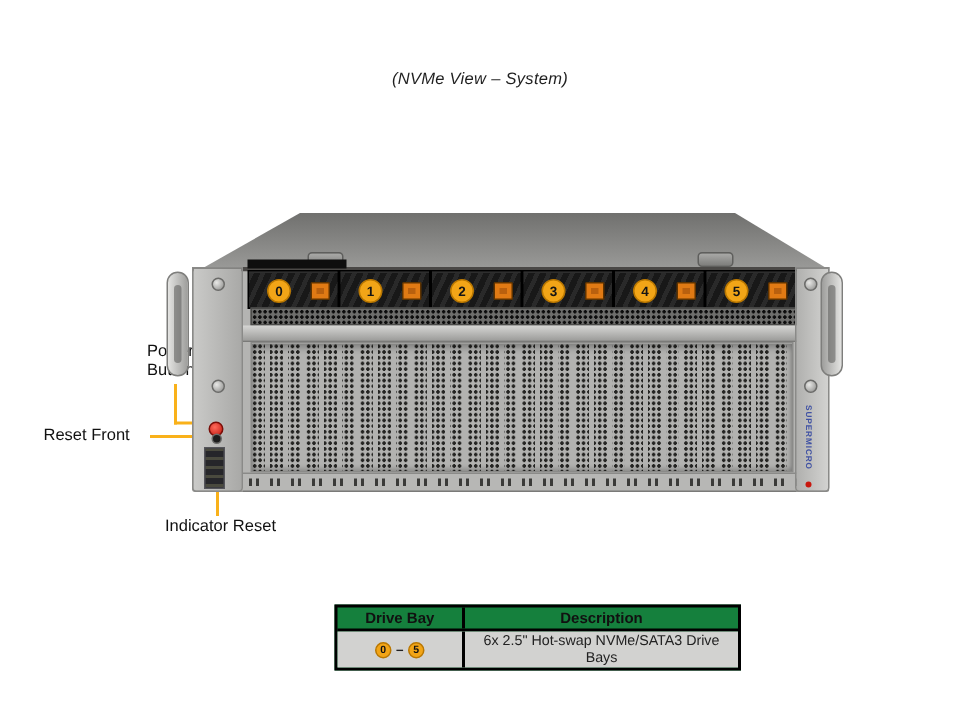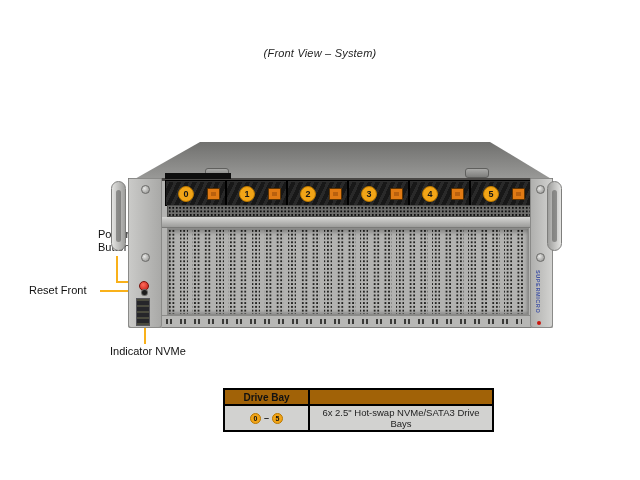--- a/index.html
+++ b/index.html
@@ -141,21 +141,21 @@
     left:430px;top:130px;height:50px;
     writing-mode:vertical-rl;font-size:5.5px;font-weight:bold;
     letter-spacing:.6px;color:#3f51a3;
   }
   .brand-dot{
     left:432px;top:181px;width:4px;height:4px;border-radius:50%;background:#c9170e;
   }
 
   
   .spec-table{
-    left:223px;top:388px;width:267px;border:2px solid #000;background:#a16207;
+    left:223px;top:403px;width:267px;border:2px solid #000;background:#15803d;
   }
   .spec-row{display:grid;grid-template-columns:85px 1fr;}
   .spec-head{border-bottom:2px solid #000;}
   .spec-head .cell{
     font-size:10px;font-weight:bold;color:#111;text-align:center;padding:2px 0 1px;
   }
   .spec-data{background:#d2d2d0;}
   .cell{border-right:0;}
   .cell.c1{border-right:2px solid #000;}
   .spec-data .c1{
@@ -167,25 +167,25 @@
   .tbl-circle{
     width:11px;height:11px;border-radius:50%;box-sizing:border-box;
     background:#f2a517;border:1px solid #b97700;color:#111;
     font-size:7px;font-weight:bold;display:flex;align-items:center;justify-content:center;
   }
   .tbl-dash{font-size:9px;font-weight:bold;color:#222;}
 </style>
 </head>
 <body>
 
-<div class="abs fig-title">(Front View – System)</div>
+<div class="abs fig-title">(NVMe View – System)</div>
 
 <div class="abs callout-label lbl-power">Power Button</div>
 <div class="abs callout-label lbl-reset">Reset Front</div>
-<div class="abs callout-label lbl-ind">Indicator NVMe</div>
+<div class="abs callout-label lbl-ind">Indicator Reset</div>
 
 <div class="abs cline cl-power-v"></div>
 <div class="abs cline cl-power-h"></div>
 <div class="abs cline cl-reset"></div>
 <div class="abs cline cl-ind"></div>
 
 <div class="abs server">
 
   <div class="abs top-panel"></div>
   <div class="abs top-latch l1"></div>
@@ -240,20 +240,21 @@
   <div class="abs reset-btn"></div>
   <div class="abs led-panel"></div>
 
   <div class="abs brand">SUPERMICRO</div>
   <div class="abs brand-dot"></div>
 </div>
 
 <div class="abs spec-table">
   <div class="spec-row spec-head">
     <div class="cell c1">Drive Bay</div>
+    <div class="cell c2">Description</div>
   </div>
   <div class="spec-row spec-data">
     <div class="cell c1">
       <span class="tbl-circle">0</span>
       <span class="tbl-dash">–</span>
       <span class="tbl-circle">5</span>
     </div>
     <div class="cell c2">6x 2.5" Hot-swap NVMe/SATA3 Drive Bays</div>
   </div>
 </div>

